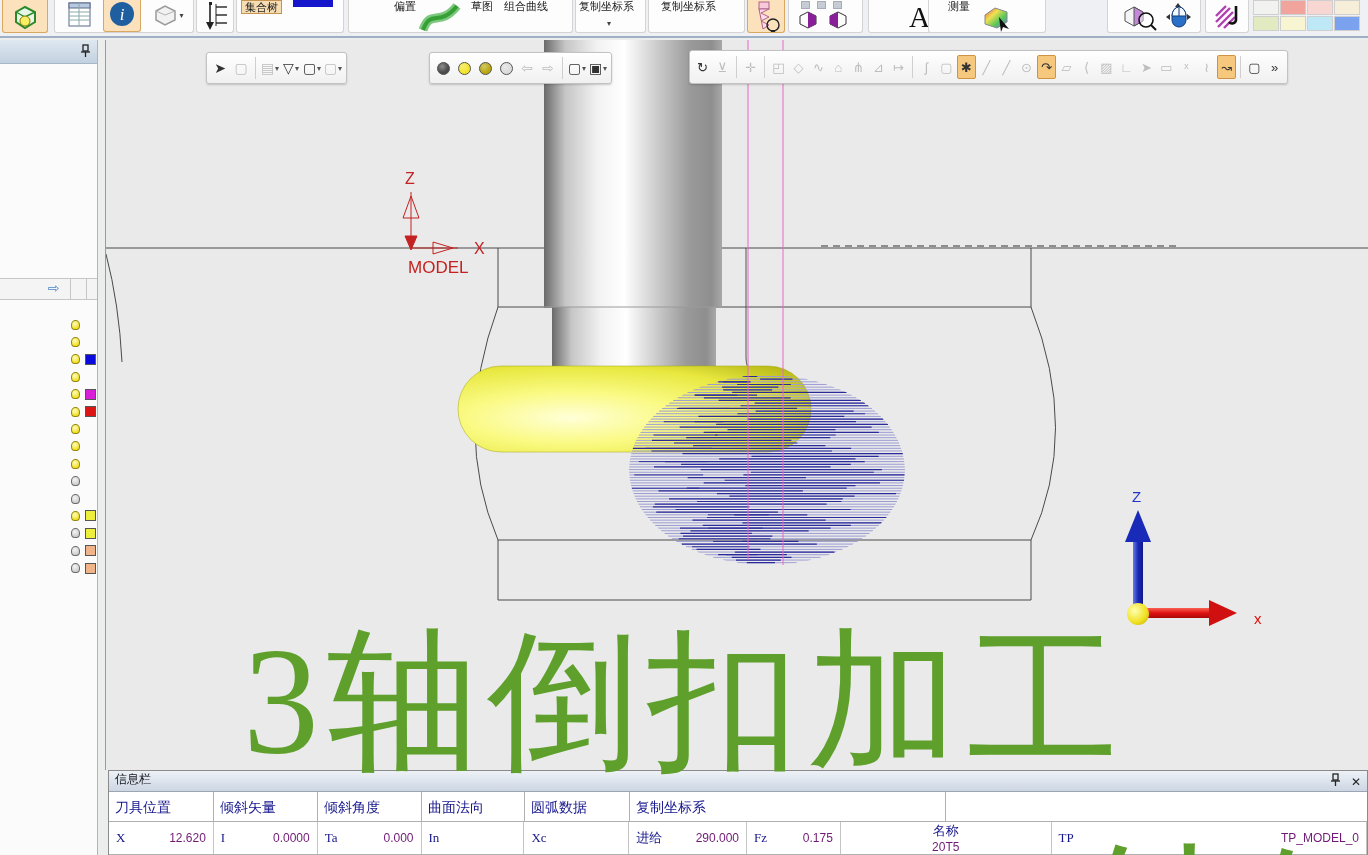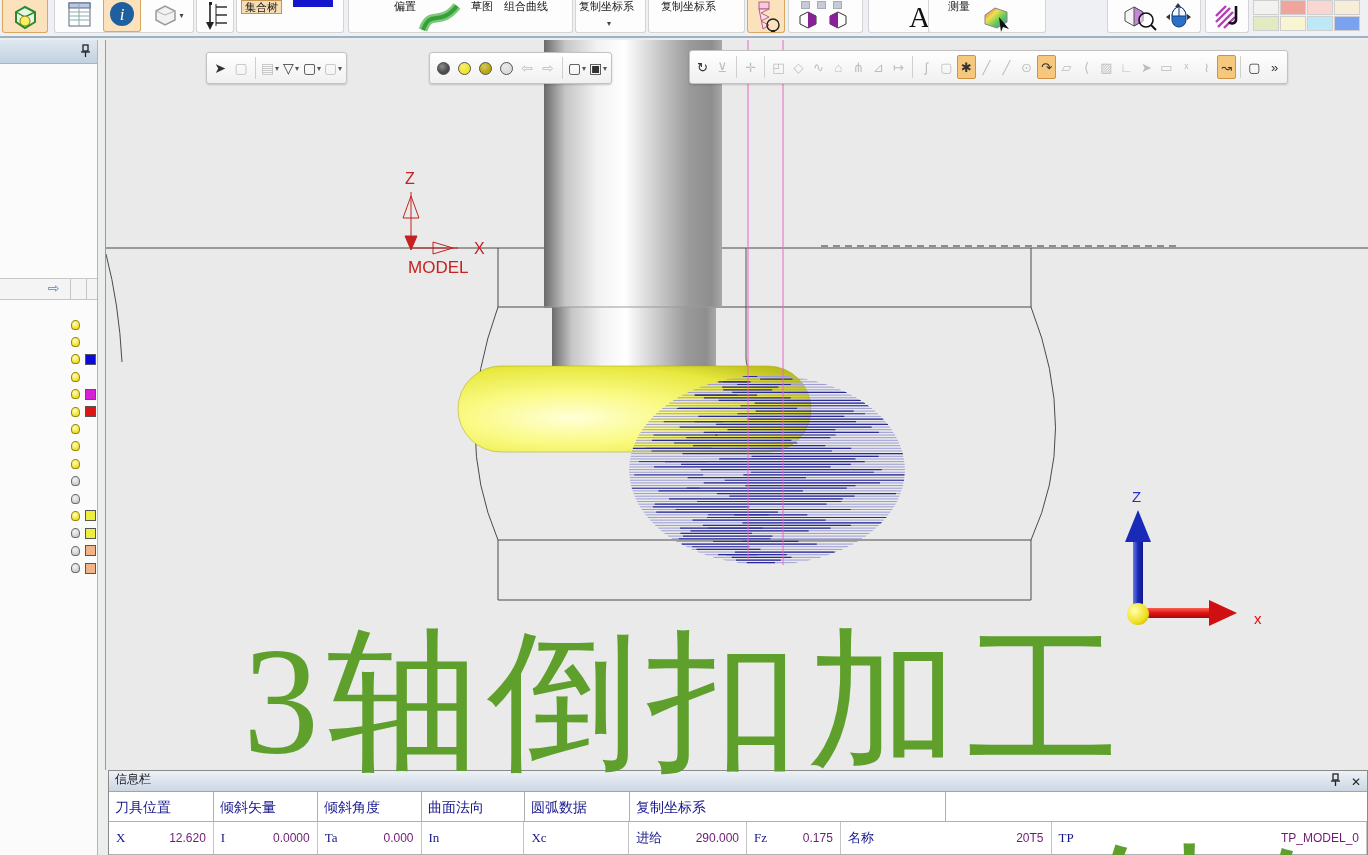--- a/index.html
+++ b/index.html
@@ -790,21 +790,21 @@
         <span class="v"></span>
       </div>
       <div class="ib-c" style="width: 118px;">
         <span class="l">进给</span>
         <span class="v">290.000</span>
       </div>
       <div class="ib-c" style="width: 94px;">
         <span class="l">Fz</span>
         <span class="v">0.175</span>
       </div>
-      <div class="ib-c" style="width: 211px;">
+      <div class="ib-c" style="width: 211px; flex-direction: column;">
         <span class="l">名称</span>
         <span class="v">20T5</span>
       </div>
       <div class="ib-c" style="width: 316px; text-align: right;">
         <span class="l">TP</span>
         <span class="v">TP_MODEL_0</span>
       </div>
     </div>
 </div>
 

